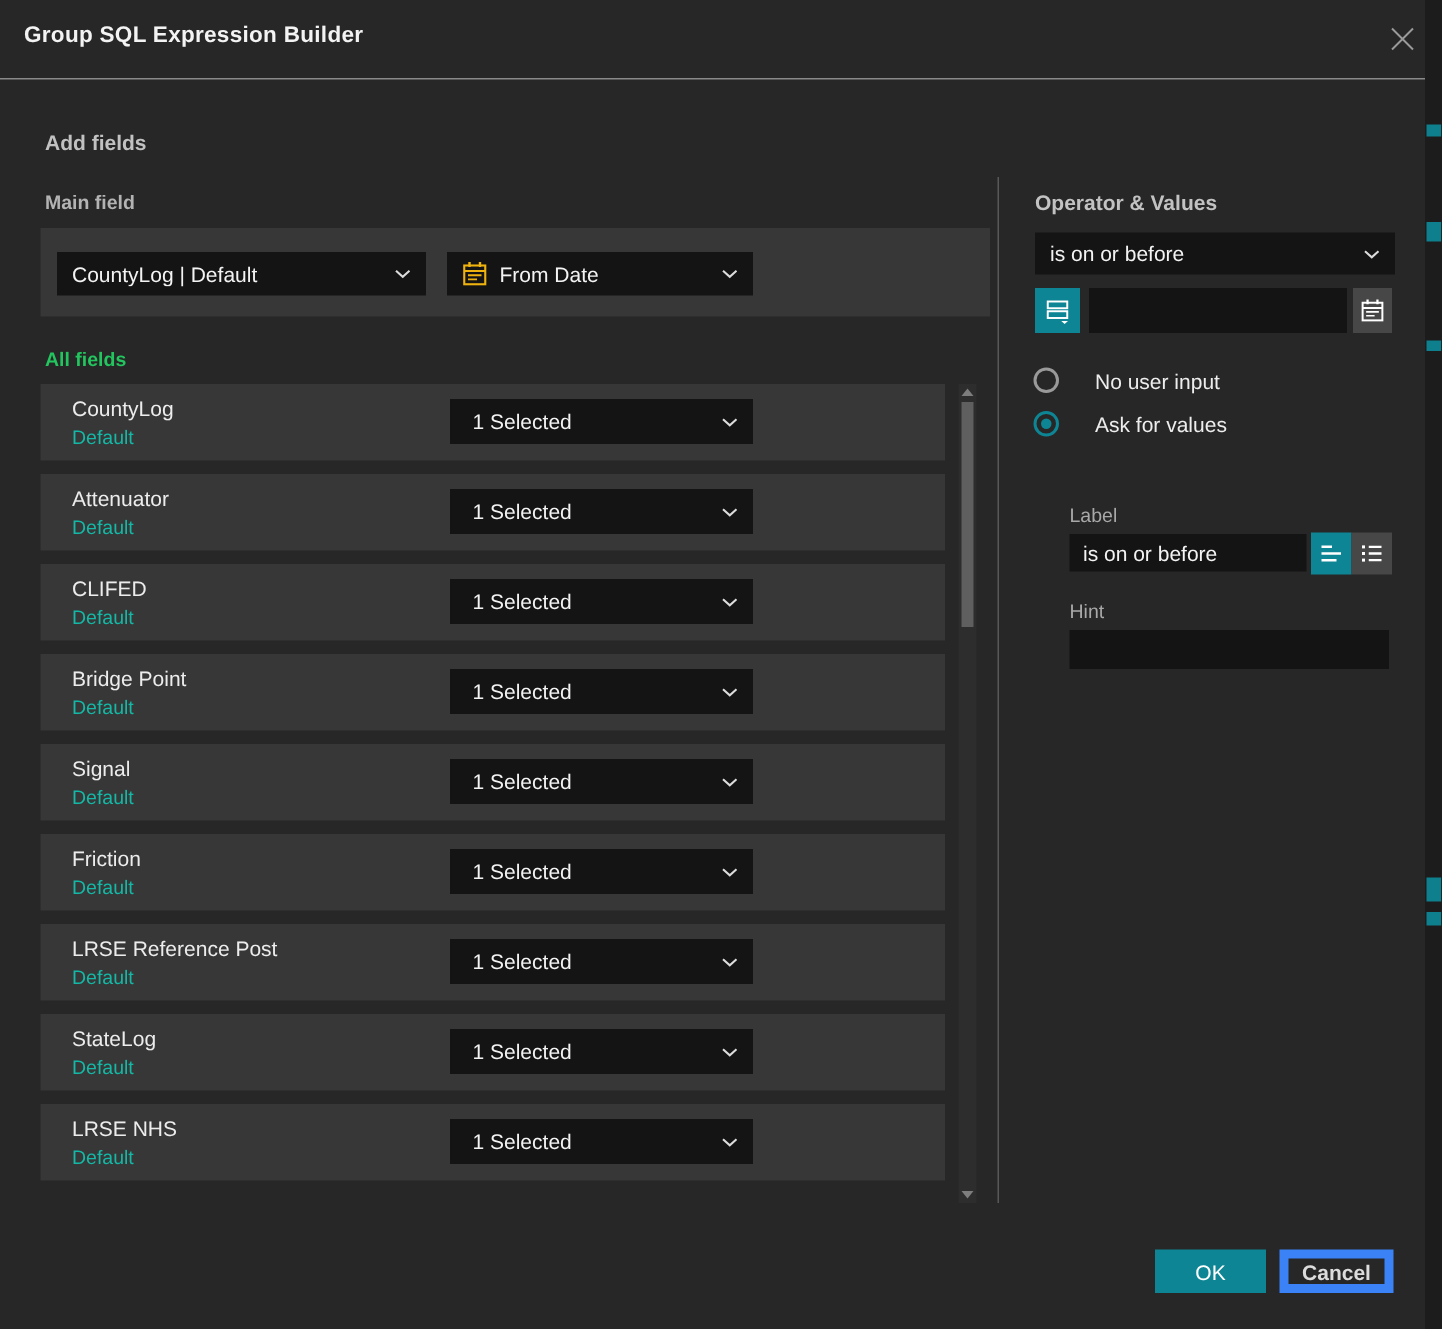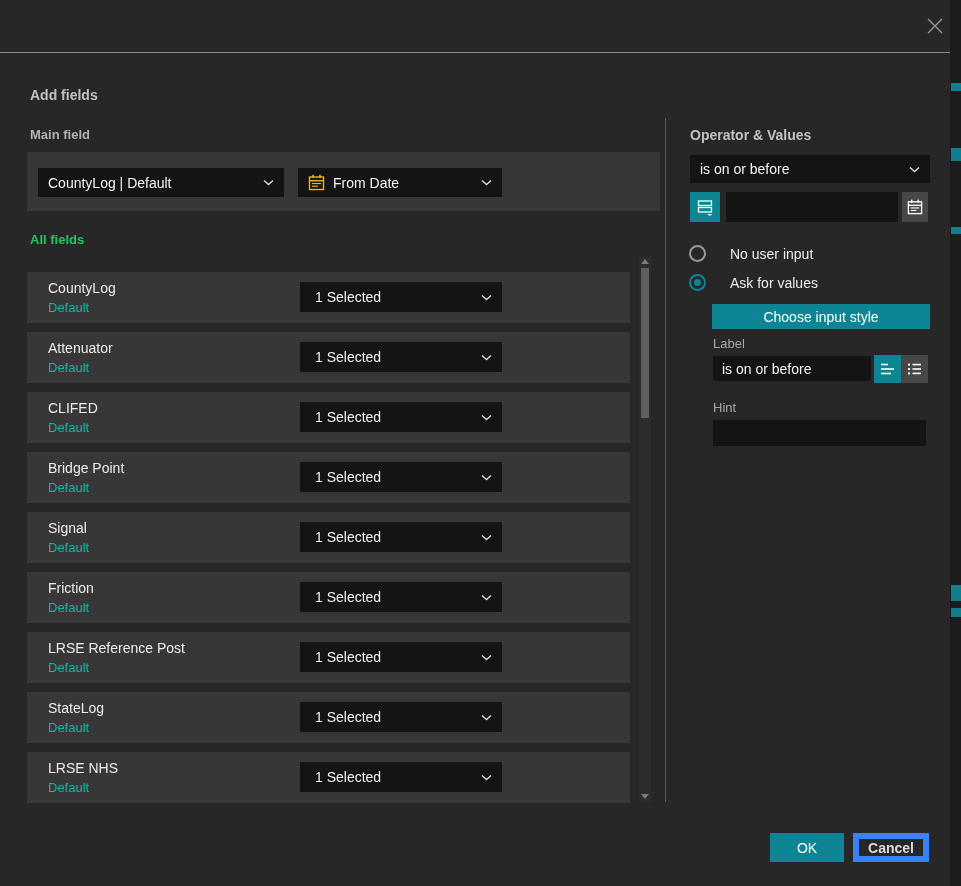--- a/index.html
+++ b/index.html
@@ -23,21 +23,21 @@
 
   .panel { position:absolute; background:#373737; }
 
   .dd { position:absolute; background:#141414; color:#f3f3f3; font-size:14px; display:flex; align-items:center; padding:0 10px; cursor:pointer; }
   .dd .dd-label { flex:1 1 auto; white-space:nowrap; overflow:hidden; }
   .dd svg.chev { flex:0 0 auto; }
 
   .cal { color:#efb30f; margin-right:8px; display:inline-flex; }
 
   
-  .row { position:absolute; left:27px; width:603px; height:51px; background:#373737;margin-top:16px; }
+  .row { position:absolute; left:27px; width:603px; height:51px; background:#373737; }
   .row .fname { position:absolute; left:21px; top:8px; font-size:14px; color:#ececec; }
   .row .fsub  { position:absolute; left:21px; top:28px; font-size:13px; color:#14b8a6; }
   .row .dd { left:273px; top:10px; width:202px; height:30px;padding-left:15px; }
 
   
   .sbar { position:absolute; left:639px; top:256px; width:12px; height:546px; background:#2d2d2d; }
   .sb-thumb { position:absolute; left:2px; top:12px; width:8px; height:150px; background:#5f5f5f; cursor:pointer; }
   .tri-up, .tri-down { position:absolute; left:2px; width:0; height:0; border-left:4px solid transparent; border-right:4px solid transparent; }
   .tri-up { top:3px; border-bottom:5px solid #7d7d7d; }
   .tri-down { bottom:3px; border-top:5px solid #7d7d7d; }
@@ -61,20 +61,21 @@
   .btn-outline { background:transparent; color:#dcdcdc; border:6px solid #3b82f6;font-weight:bold; }
 </style>
 </head>
 <body>
 
 <div class="stage" style="--accent:#0e8594;">
 
   <div class="dialog">
 
     <div class="titlebar">
+      <div class="dlg-title">Group SQL Expression Builder</div>
       <div class="close-btn">
         <svg width="18" height="18" viewBox="0 0 18 18">
             <path d="M2 2 L16 16 M16 2 L2 16" stroke="currentColor" stroke-width="1.3" fill="none"></path>
           </svg>
       </div>
     </div>
 
     <div class="h-section" style="left:30px; top:87px;">Add fields</div>
 
     <div class="h-sub" style="left:30px; top:127px; font-weight:700; color:#b3b3b3;">Main field</div>
@@ -243,21 +244,20 @@
 
     <div class="radio-row" style="left:689px; top:245px;">
       <span class="radio"></span>
       <span class="radio-label">No user input</span>
     </div>
     <div class="radio-row" style="left:689px; top:274px;">
       <span class="radio checked"></span>
       <span class="radio-label">Ask for values</span>
     </div>
 
-    <button class="btn btn-accent" style="left:712px; top:304px; width:218px; height:25px;">Choose input style</button>
 
     <div class="h-sub" style="left:713px; top:336px;">Label</div>
     <input class="inputbox" style="left: 713px; top: 356px; width: 158px; height: 25px;" value="is on or before">
     <div class="sqbtn teal" style="left:874px; top:355px; width:27px; height:28px;">
       <svg width="16" height="14" viewBox="0 0 16 14">
           <line x1="1" y1="2.5" x2="8" y2="2.5" stroke="#ffffff" stroke-width="1.6"></line>
           <line x1="1" y1="7" x2="14" y2="7" stroke="#ffffff" stroke-width="1.6"></line>
           <line x1="1" y1="11.5" x2="11" y2="11.5" stroke="#ffffff" stroke-width="1.6"></line>
         </svg>
     </div>

